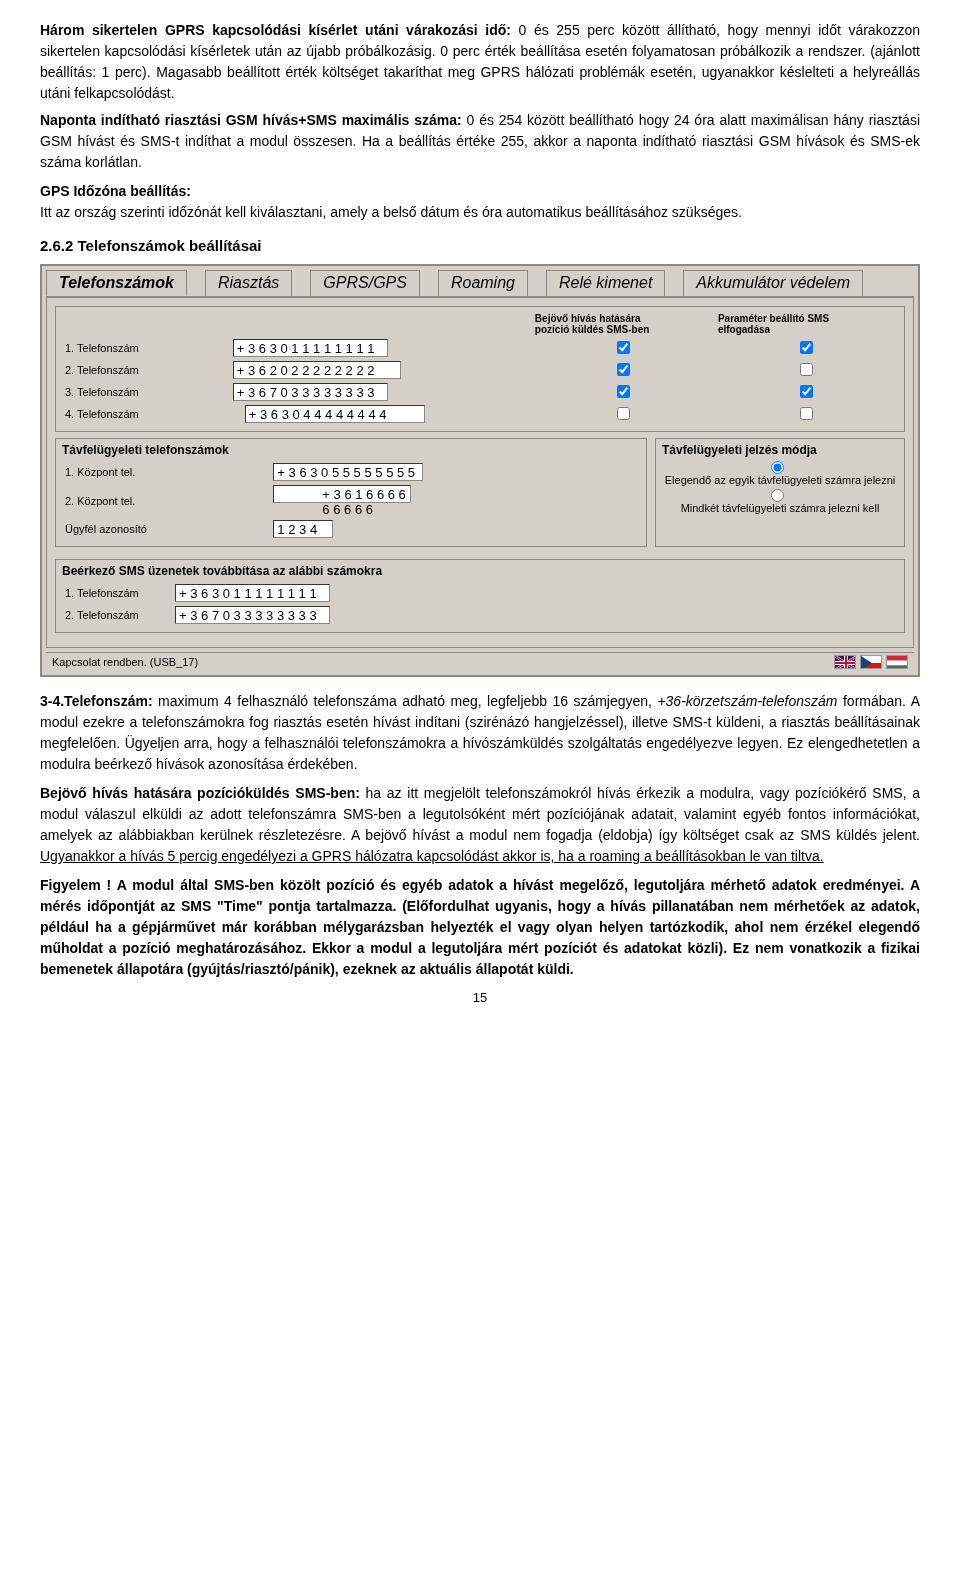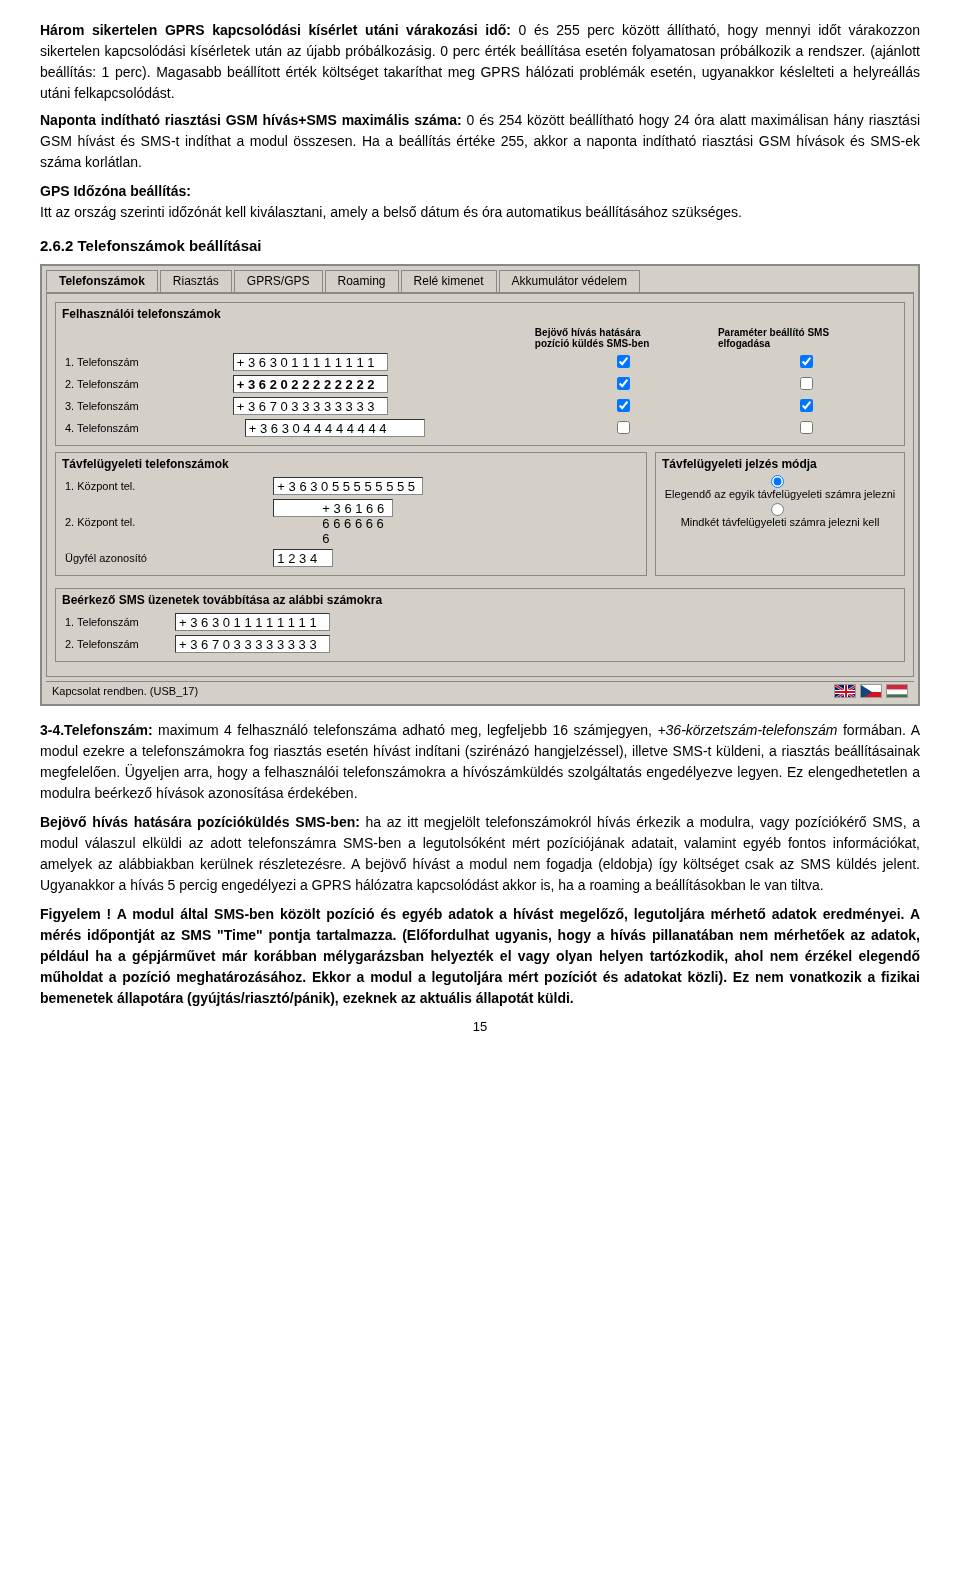--- a/index.html
+++ b/index.html
@@ -36,26 +36,27 @@
     }
     .dialog-tabs {
       display: flex;
       flex-direction: row;
       background: #d4d0c8;
       border-bottom: 1px solid #888;
       margin-bottom: 0;
     }
     .dialog-tab {
       padding: 3px 12px;
-      font-size: 12px;
+      font-size: 16px;
       border: 1px solid #888;
       border-bottom: none;
       background: #d4d0c8;
       cursor: pointer;
-      margin-right: 2px;
+      margin-right: 18px;
+      font-style: italic;
     }
     .dialog-tab.active {
       background: #d4d0c8;
       font-weight: bold;
       border-bottom: 1px solid #d4d0c8;
       z-index: 1;
     }
     .dialog-body {
       border: 1px solid #888;
       background: #d4d0c8;
@@ -135,21 +136,21 @@
     .flag {
       width: 22px;
       height: 14px;
       display: inline-block;
     }
     .page-number {
       text-align: center;
       margin-top: 10px;
       font-size: 13px;
     }
-    .underline { }
+    .underline { text-decoration: underline; }
     .top-section { margin-bottom: 6px; }
   </style>
 </head>
 <body>
 
 <p class="main-text top-section">
   <b>Három sikertelen GPRS kapcsolódási kísérlet utáni várakozási idő:</b>
   0 és 255 perc között állítható, hogy mennyi időt várakozzon sikertelen kapcsolódási kísérletek után az újabb próbálkozásig. 0 perc érték beállítása esetén folyamatosan próbálkozik a rendszer. (ajánlott beállítás: 1 perc). Magasabb beállított érték költséget takaríthat meg GPRS hálózati problémák esetén, ugyanakkor késlelteti a helyreállás utáni felkapcsolódást.
 </p>
 
@@ -172,40 +173,39 @@
     <div class="dialog-tab">Riasztás</div>
     <div class="dialog-tab">GPRS/GPS</div>
     <div class="dialog-tab">Roaming</div>
     <div class="dialog-tab">Relé kimenet</div>
     <div class="dialog-tab">Akkumulátor védelem</div>
   </div>
 
   <div class="dialog-body">
 
     <div class="section-box">
-      <div class="section-box-title">Felhasználói telefonszámok</div>
       <table class="phone-table">
         <thead>
           <tr>
             <th style="width:110px; text-align:left;"></th>
             <th style="width:160px; text-align:left;"></th>
             <th style="width:120px;">Bejövő hívás hatására<br>pozíció küldés SMS-ben</th>
             <th style="width:120px;">Paraméter beállító SMS<br>elfogadása</th>
           </tr>
         </thead>
         <tbody>
           <tr>
             <td>1. Telefonszám</td>
             <td><div class="input-field" style="width:155px;">+ 3 6 3 0 1 1 1 1 1 1 1 1</div></td>
             <td class="checkbox-cell"><input type="checkbox" checked="" style=""></td>
             <td class="checkbox-cell"><input type="checkbox" checked="" style=""></td>
           </tr>
           <tr>
             <td>2. Telefonszám</td>
-            <td><div class="input-field" style="width:155px;font-weight:bold;">+ 3 6 2 0 2 2 2 2 2 2 2 2</div></td>
+            <td><div class="input-field" style="width:168px;">+ 3 6 2 0 2 2 2 2 2 2 2 2</div></td>
             <td class="checkbox-cell"><input type="checkbox" checked="" style=""></td>
             <td class="checkbox-cell"><input type="checkbox" style=""></td>
           </tr>
           <tr>
             <td>3. Telefonszám</td>
             <td><div class="input-field" style="width:155px;">+ 3 6 7 0 3 3 3 3 3 3 3 3</div></td>
             <td class="checkbox-cell"><input type="checkbox" checked="" style=""></td>
             <td class="checkbox-cell"><input type="checkbox" checked="" style=""></td>
           </tr>
           <tr>
@@ -222,21 +222,21 @@
       <div class="section-box" style="flex:1;">
         <div class="section-box-title">Távfelügyeleti telefonszámok</div>
         <table class="phone-table">
           <tbody>
             <tr>
               <td>1. Központ tel.</td>
               <td><div class="input-field" style="width:150px;">+ 3 6 3 0 5 5 5 5 5 5 5 5</div></td>
             </tr>
             <tr>
               <td>2. Központ tel.</td>
-              <td><div class="input-field" style="width:120px;padding-left:48px;">+ 3 6 1 6 6 6 6 6 6 6 6 6</div></td>
+              <td><div class="input-field" style="width:138px;padding-left:48px;">+ 3 6 1 6 6 6 6 6 6 6 6 6</div></td>
             </tr>
             <tr>
               <td>Ügyfél azonosító</td>
               <td><div class="input-field" style="width:60px;">1 2 3 4</div></td>
             </tr>
           </tbody>
         </table>
       </div>
       <div class="section-box" style="width:250px;">
         <div class="section-box-title">Távfelügyeleti jelzés módja</div>

